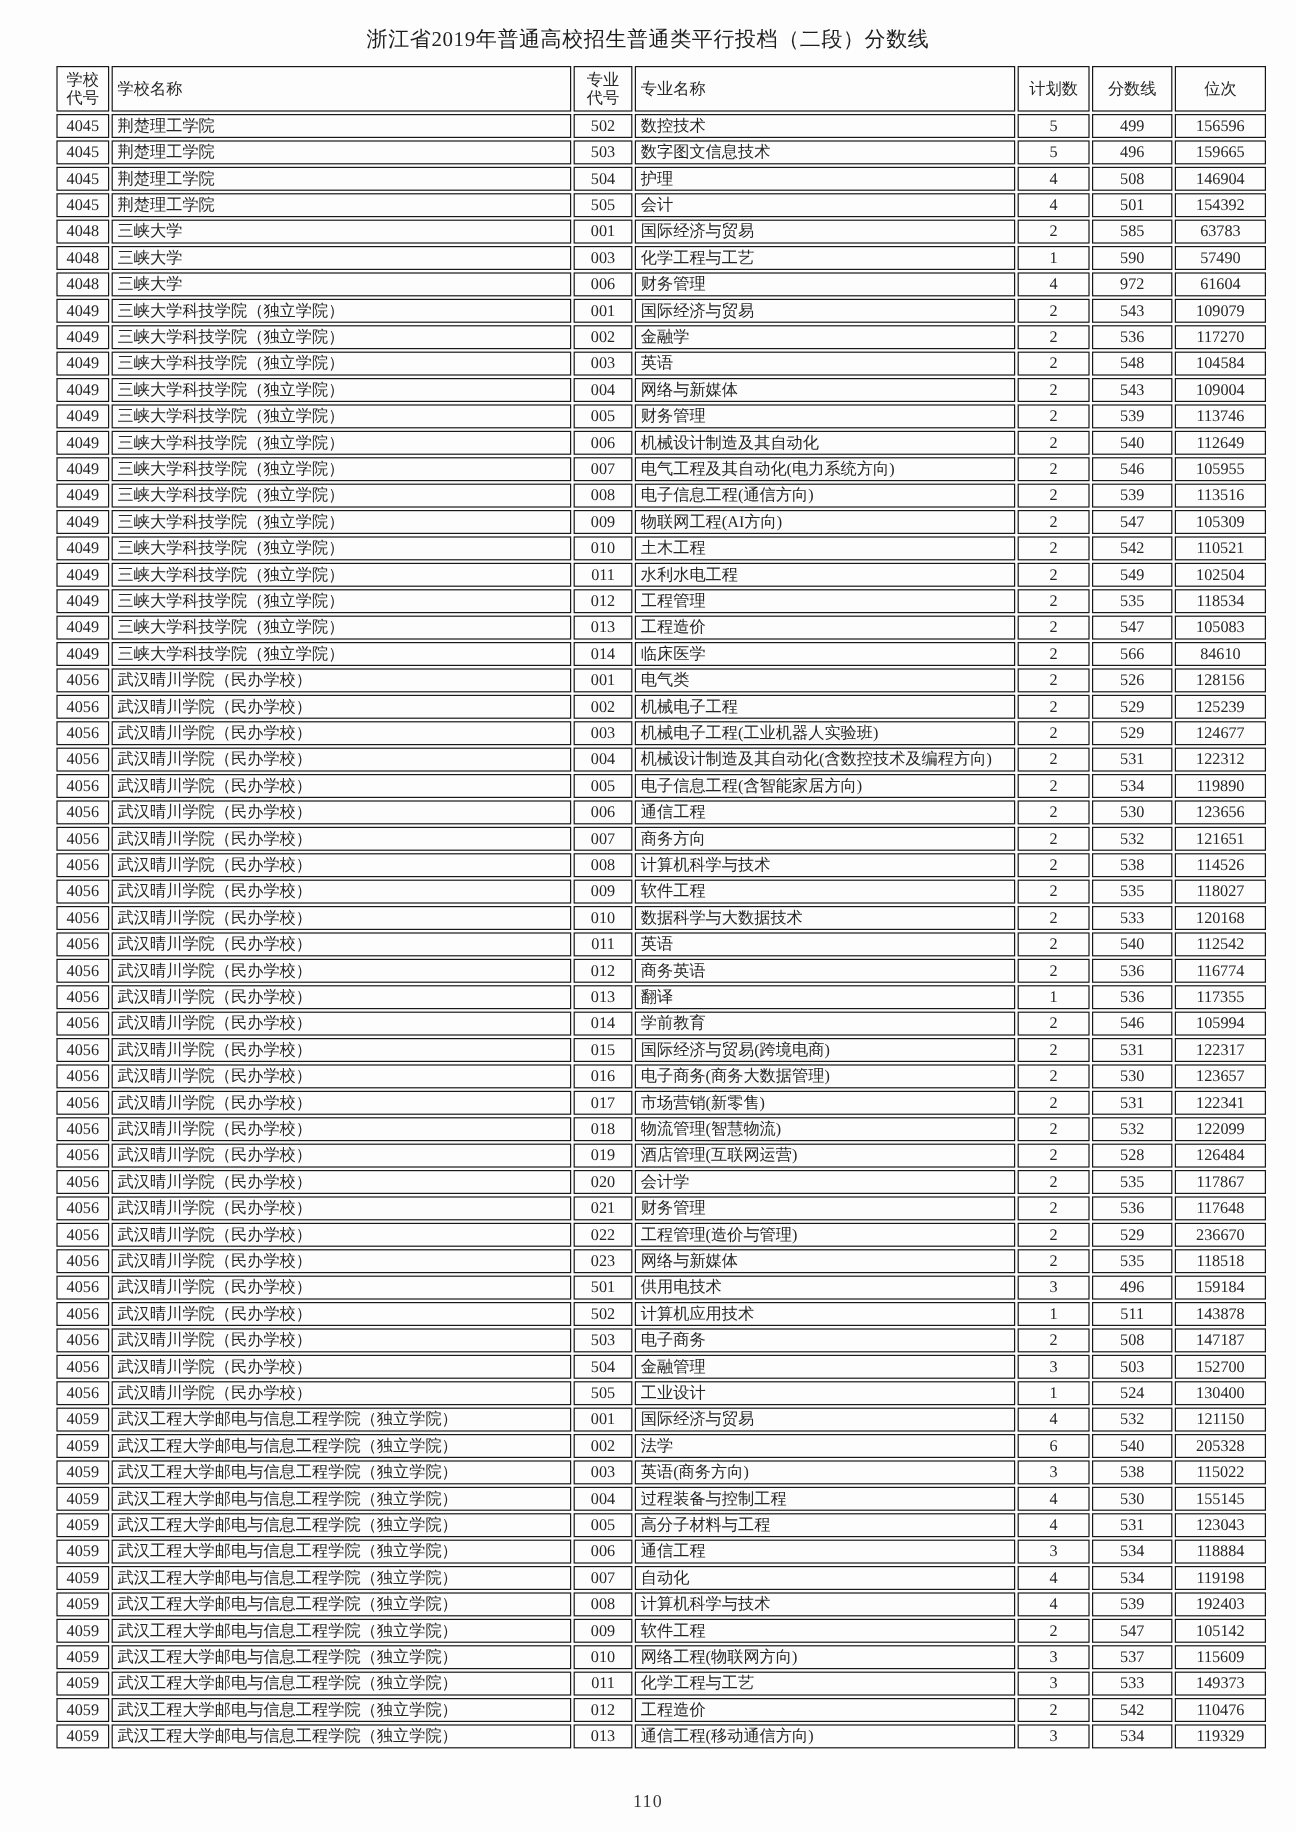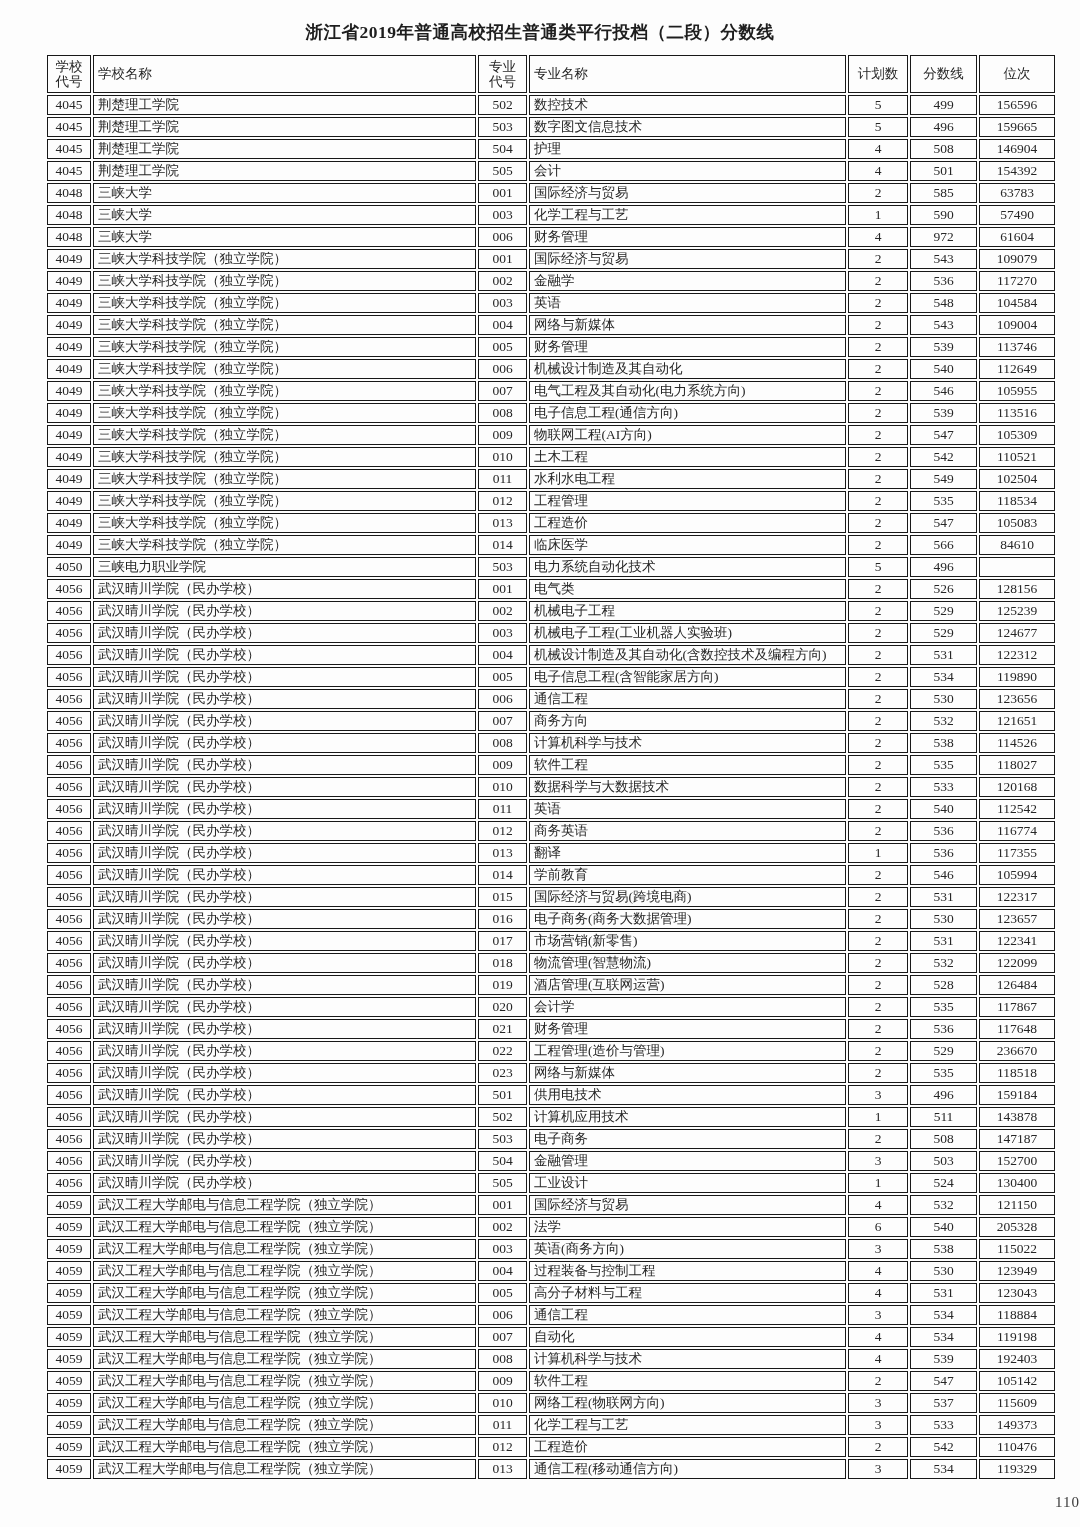--- a/index.html
+++ b/index.html
@@ -17,21 +17,21 @@
     color: #232323;
     overflow: hidden;
   }
   .title {
     position: absolute;
     top: 20px;
     left: 0;
     width: 100%;
     text-align: center;
     font-size: 17.5px;
-    font-weight: 700;
+    font-weight: 400;
     letter-spacing: 0.5px;
     color: #1e1e1e;
   }
   table.scores {
     position: absolute;
     top: 53px;
     left: 45px;
     width: 996px;
     table-layout: fixed;
     border-collapse: separate;
@@ -54,21 +54,21 @@
     height: 34px;
   }
   .ta-c { text-align: center; }
   .ta-l { text-align: left; padding-left: 6px; }
   tbody td { height: 16px; }
   .footer {
     position: absolute;
     bottom: 16px;
     left: 0;
     width: 100%;
-    text-align: right;
+    text-align: center;
     font-size: 15px;
     color: #3a3a3a;
     letter-spacing: 1px;
   }
 </style>
 </head>
 <body>
 
 <div class="page">
 
@@ -279,29 +279,20 @@
         <tr>
     <td class="ta-c">4049</td>
     <td class="ta-l">三峡大学科技学院（独立学院）</td>
     <td class="ta-c">014</td>
     <td class="ta-l">临床医学</td>
     <td class="ta-c">2</td>
     <td class="ta-c">566</td>
     <td class="ta-c">84610</td>
   </tr>
         <tr>
-    <td class="ta-c">4050</td>
-    <td class="ta-l">三峡电力职业学院</td>
-    <td class="ta-c">503</td>
-    <td class="ta-l">电力系统自动化技术</td>
-    <td class="ta-c">5</td>
-    <td class="ta-c">496</td>
-    <td class="ta-c"></td>
-  </tr>
-        <tr>
     <td class="ta-c">4056</td>
     <td class="ta-l">武汉晴川学院（民办学校）</td>
     <td class="ta-c">001</td>
     <td class="ta-l">电气类</td>
     <td class="ta-c">2</td>
     <td class="ta-c">526</td>
     <td class="ta-c">128156</td>
   </tr>
         <tr>
     <td class="ta-c">4056</td>
@@ -573,21 +564,21 @@
     <td class="ta-c">538</td>
     <td class="ta-c">115022</td>
   </tr>
         <tr>
     <td class="ta-c">4059</td>
     <td class="ta-l">武汉工程大学邮电与信息工程学院（独立学院）</td>
     <td class="ta-c">004</td>
     <td class="ta-l">过程装备与控制工程</td>
     <td class="ta-c">4</td>
     <td class="ta-c">530</td>
-    <td class="ta-c">123949</td>
+    <td class="ta-c">155145</td>
   </tr>
         <tr>
     <td class="ta-c">4059</td>
     <td class="ta-l">武汉工程大学邮电与信息工程学院（独立学院）</td>
     <td class="ta-c">005</td>
     <td class="ta-l">高分子材料与工程</td>
     <td class="ta-c">4</td>
     <td class="ta-c">531</td>
     <td class="ta-c">123043</td>
   </tr>

